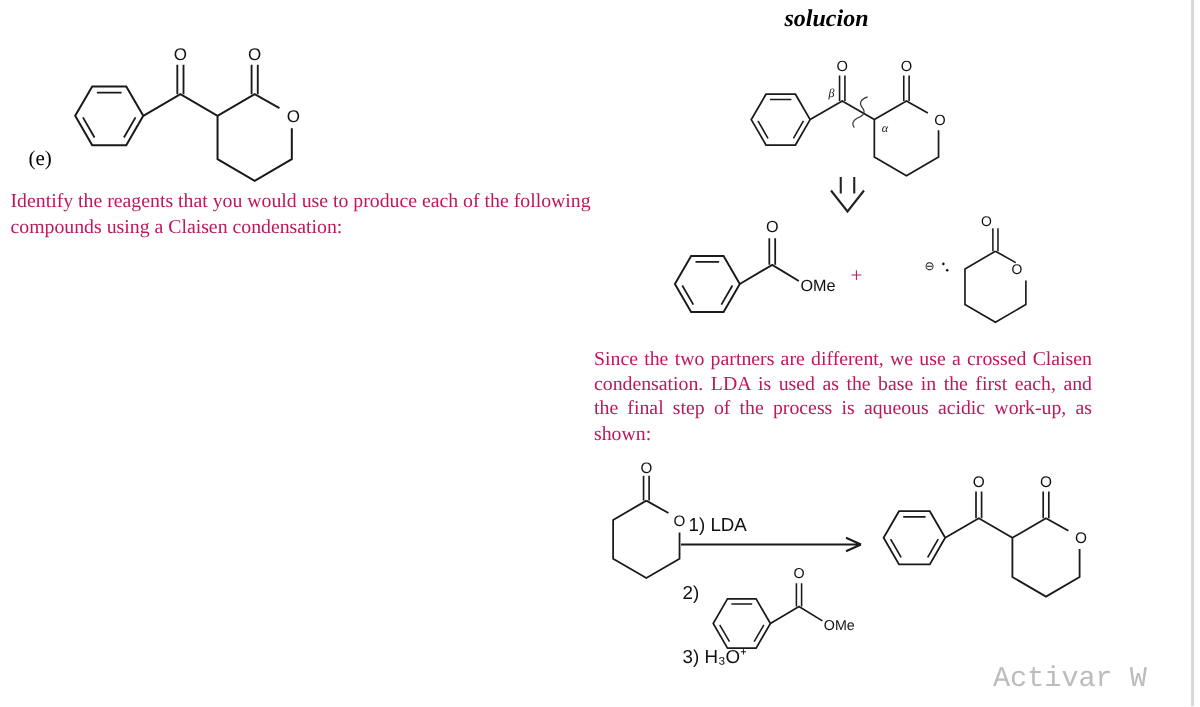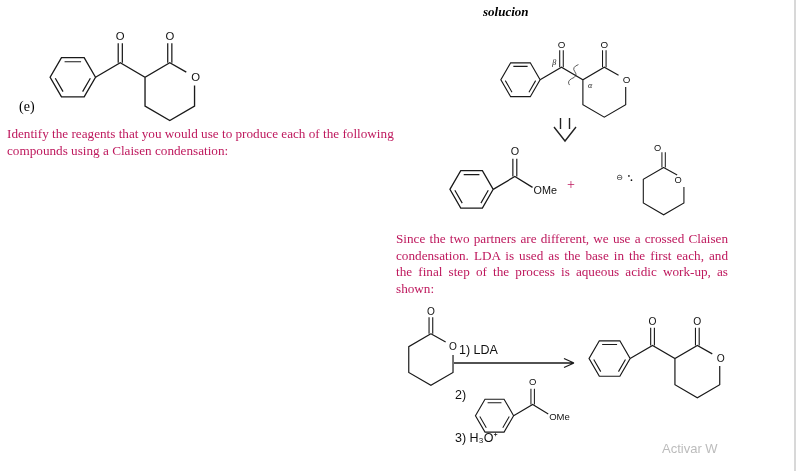--- a/index.html
+++ b/index.html
@@ -7,21 +7,21 @@
   body {
     position:relative;
     background:#ffffff;
     color:#000;
     font-family:"Liberation Serif", serif;
     overflow:hidden;
   }
   .abs { position:absolute; }
   .serif-text { font-family:"Liberation Serif", serif; font-size:13.2px; line-height:1.25; color:#be185d; }
   .sans-label { font-family:"Liberation Sans", sans-serif; font-size:12.5px; color:#111;text-align:center; }
-  .heading { font-family:"Liberation Serif", serif; font-weight:bold; font-style:italic; font-size:13px; }
+  .heading { font-family:"Liberation Serif", serif; font-weight:bold; font-style:italic; font-size:16px;margin-left:40px; }
   .item-label { font-family:"Liberation Serif", serif; font-size:14px; }
   .justified { text-align:justify; }
   svg.struct { overflow:visible; }
   .bond { stroke:#1a1a1a; stroke-width:1.3; fill:none; }
   .bond2 { stroke:#1a1a1a; stroke-width:1.2; fill:none; }
   .atom {
     font-family:"Liberation Sans", sans-serif;
     font-size:11px;
     fill:#111;
     text-anchor:middle;
@@ -35,22 +35,22 @@
   }
   .charge {
     font-family:"Liberation Sans", sans-serif;
     font-size:9.5px;
     fill:#111;
     text-anchor:middle;
   }
   .squiggle { stroke:#333; stroke-width:0.9; fill:none; }
   .arrowline { stroke:#1a1a1a; stroke-width:1.3; fill:none; }
   .watermark {
-    font-family:Liberation Sans, sans-serif;
-    font-size:13px;
+    font-family:Liberation Mono, monospace;
+    font-size:19px;
     color:#bcbcbc;
   }
   .right-edge { background:#d8d8d8; }
 </style>
 </head>
 <body>
 
 <svg width="0" height="0" style="position:absolute" aria-hidden="true">
   <defs>
 

